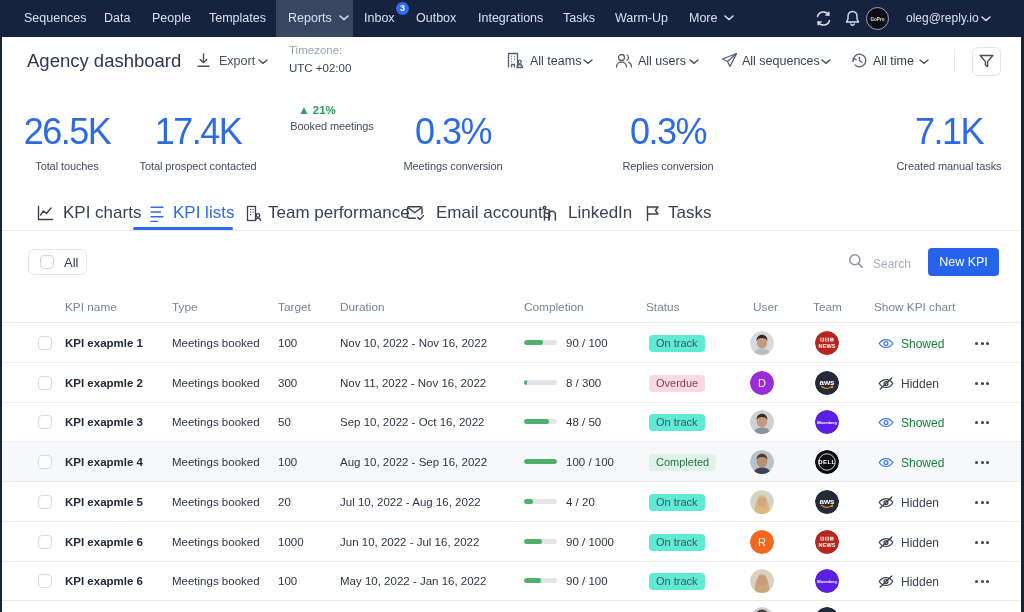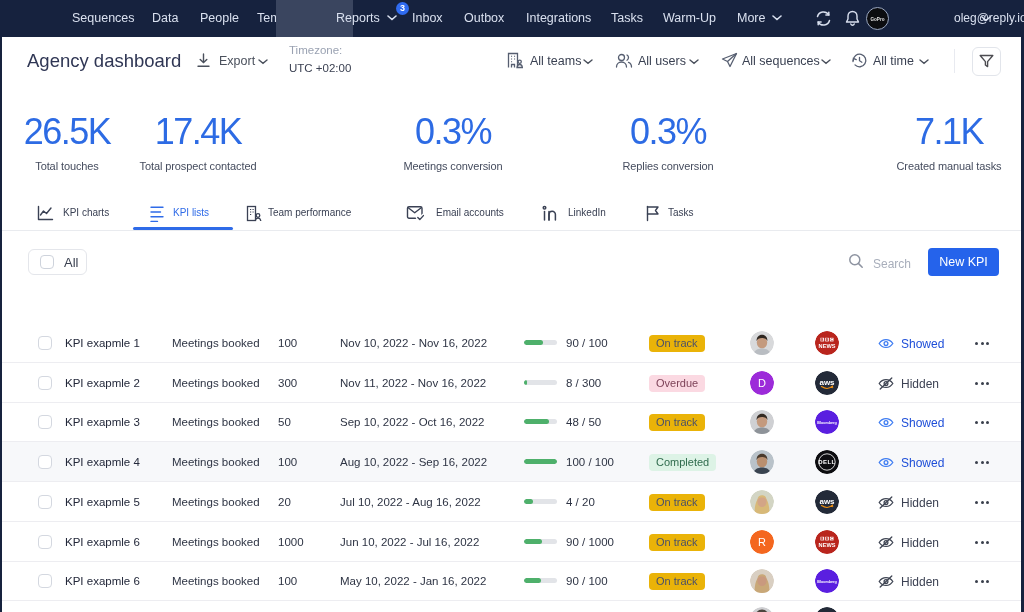--- a/index.html
+++ b/index.html
@@ -1,63 +1,63 @@
 <!DOCTYPE html>
 <html><head>
 <meta charset="utf-8">
 <style>
 *{margin:0;padding:0;box-sizing:border-box;}
 html,body{width:1024px;height:612px;overflow:hidden;}
 body{background:#16223e;font-family:"Liberation Sans",sans-serif;position:relative;}
 .abs{position:absolute;}
 #nav{position:absolute;left:0;top:0;width:1024px;height:37px;background:#16223e;}
-.ni{position:absolute;top:0;height:36px;line-height:36px;font-size:12.5px;color:#d9e0ef;white-space:nowrap;margin-left:48px;}
+.ni{position:absolute;top:0;height:36px;line-height:36px;font-size:12.5px;color:#d9e0ef;white-space:nowrap;}
 #reports-bg{position:absolute;left:276px;top:0;width:77px;height:37px;background:#3a455f;}
 #badge3{position:absolute;left:396px;top:2px;width:13px;height:13px;border-radius:50%;background:#2f6bf0;color:#fff;font-size:9px;line-height:13px;text-align:center;font-weight:700;}
 #content{position:absolute;left:2px;top:37px;width:1019px;height:575px;background:#ffffff;}
 .navchev{display:inline-block;vertical-align:middle;margin-left:7px;margin-top:-2px;}
 #title{position:absolute;left:25px;top:13px;font-size:18.5px;color:#2f3654;letter-spacing:0px;}
 .hdrtxt{position:absolute;font-size:13px;color:#3b4152;white-space:nowrap;}
 .graytxt{position:absolute;font-size:11.5px;color:#9aa2b2;white-space:nowrap;}
 .fil{position:absolute;top:12px;height:24px;line-height:24px;font-size:12.5px;color:#3a4152;white-space:nowrap;}
 .stat{position:absolute;top:75px;width:220px;text-align:center;}
 .stat .v{font-size:36px;color:#2d6be4;letter-spacing:-1.5px;line-height:40px;}
 .stat .l{margin-top:8px;font-size:11px;color:#454c5e;letter-spacing:-0.1px;}
 #pct{position:absolute;top:67px;width:220px;text-align:center;font-size:11.5px;font-weight:700;color:#2a9d5c;}
 #tabline{position:absolute;left:0px;top:193px;width:1019px;height:1px;background:#e9ebef;}
 #tabuline{position:absolute;left:131px;top:190px;width:100px;height:3px;background:#2f6be8;border-radius:2px;}
-.tab{position:absolute;top:166px;height:20px;line-height:20px;font-size:10px;color:#3a4154;white-space:nowrap;}
+.tab{position:absolute;top:166px;height:20px;line-height:20px;font-size:17px;color:#3a4154;white-space:nowrap;}
 .tab.active{color:#2f6be8;}
 .tabic{position:absolute;top:168px;}
 #allbtn{position:absolute;left:26px;top:212px;width:59px;height:26px;background:#fff;border:1px solid #e4e6eb;border-radius:6px;}
 #allbtn .cb{position:absolute;left:11px;top:5px;width:14px;height:14px;border:1px solid #ced3dc;border-radius:4px;background:#fff;}
 #allbtn .tx{position:absolute;left:35px;top:5px;font-size:13px;color:#3a4050;}
 #searchtx{position:absolute;left:871px;top:220px;font-size:12px;color:#a8aebb;}
 #newkpi{position:absolute;left:926px;top:211px;width:71px;height:28px;background:#2563eb;border-radius:4px;color:#fff;font-size:12.5px;text-align:center;line-height:28px;}
 .th{position:absolute;top:0;font-size:11.8px;color:#7b8295;white-space:nowrap;}
 #thead{position:absolute;left:0;top:263px;width:1019px;height:23px;border-bottom:1px solid #e9eaef;}
 .row{position:absolute;left:0;width:1019px;height:40px;border-bottom:1px solid #ededf1;}
 .row .cb{position:absolute;left:36px;top:13px;width:14px;height:14px;border:1px solid #d4d8e0;border-radius:4px;background:#fff;}
 .row .c{position:absolute;top:14px;font-size:11.5px;color:#2e3444;white-space:nowrap;}
-.row .name{left:63px;font-weight:400;color:#23283a;}
+.row .name{left:63px;font-weight:700;color:#23283a;}
 .row .type{left:170px;}
 .row .tgt{left:276px;}
 .row .dur{left:338px;}
 .bar{position:absolute;left:522px;top:17px;width:33px;height:5px;border-radius:3px;background:#e2e4e8;overflow:hidden;}
 .bar i{position:absolute;left:0;top:0;height:5px;border-radius:3px;background:#4eb06b;}
 .frac{left:564px;}
 .chip{position:absolute;left:647px;top:12px;height:17px;line-height:17px;padding:0 7px;border-radius:4px;font-size:11px;}
-.chip.on{background:#eab308;color:#4a5069;}
+.chip.on{background:#5eead4;color:#4a5069;}
 .chip.ov{background:#fbd9e2;color:#7e4359;}
 .chip.cp{background:#ddf3e6;color:#2f6b4d;}
 .av{position:absolute;left:748px;top:8px;width:24px;height:24px;border-radius:50%;overflow:hidden;}
 .tm{position:absolute;left:813px;top:8px;width:24px;height:24px;border-radius:50%;overflow:hidden;}
 .eye{position:absolute;left:876px;top:14px;}
 .slbl{position:absolute;left:899px;top:14px;font-size:12px;}
-.slbl.sh{color:#1d4ed8;}
+.slbl.sh{color:#15803d;}
 .slbl.hd{color:#3c4253;}
 .dots{position:absolute;left:973px;top:19px;width:16px;height:4px;}
 .dots b{position:absolute;top:0;width:3px;height:3px;border-radius:50%;background:#3a3f4c;}
 </style>
 </head>
 <body>
 <div id="nav">
   <span class="ni" style="left:24px">Sequences</span>
   <span class="ni" style="left:104px">Data</span>
   <span class="ni" style="left:152px">People</span>
@@ -165,21 +165,23 @@
     </svg>
 
   <div class="stat" style="left:-45px">
       <div class="v">26.5K</div>
       <div class="l">Total touches</div>
     </div>
   <div class="stat" style="left:86px">
       <div class="v">17.4K</div>
       <div class="l">Total prospect contacted</div>
     </div>
+  <div id="pct" style="left:205px">▲ 21%</div>
   <div class="stat" style="left:220px">
+      <div class="l">Booked meetings</div>
     </div>
   <div class="stat" style="left:341px">
       <div class="v">0.3%</div>
       <div class="l">Meetings conversion</div>
     </div>
   <div class="stat" style="left:556px">
       <div class="v">0.3%</div>
       <div class="l">Replies conversion</div>
     </div>
   <div class="stat" style="left:837px">
@@ -243,20 +245,31 @@
     </div>
   <svg class="abs" style="left:846px;top:216px" width="16" height="16" viewBox="0 0 16 16">
       <g fill="none" stroke="#8d93a0" stroke-width="1.5" stroke-linecap="round">
         <circle cx="6.8" cy="6.8" r="5"></circle>
         <path d="M10.6 10.6l3.6 3.6"></path>
       </g>
     </svg>
   <span id="searchtx">Search</span>
   <div id="newkpi">New KPI</div>
 
+  <div id="thead">
+    <span class="th" style="left:63px">KPI name</span>
+    <span class="th" style="left:170px">Type</span>
+    <span class="th" style="left:276px">Target</span>
+    <span class="th" style="left:338px">Duration</span>
+    <span class="th" style="left:522px">Completion</span>
+    <span class="th" style="left:644px">Status</span>
+    <span class="th" style="left:751px">User</span>
+    <span class="th" style="left:811px">Team</span>
+    <span class="th" style="left:872px">Show KPI chart</span>
+  </div>
   <div id="rows">
 <div class="row" style="top:286px;">
 <span class="cb"></span>
 <span class="c name">KPI exapmle 1</span>
 <span class="c type">Meetings booked</span>
 <span class="c tgt">100</span>
 <span class="c dur">Nov 10, 2022 - Nov 16, 2022</span>
 <span class="bar">
           <i style="width:58%"></i>
         </span>

